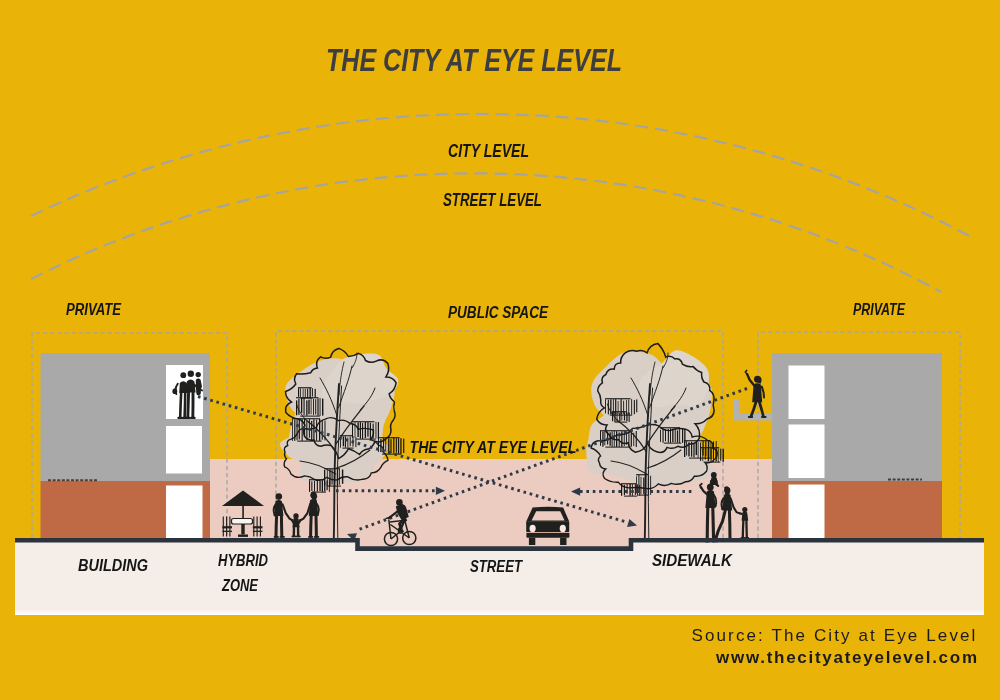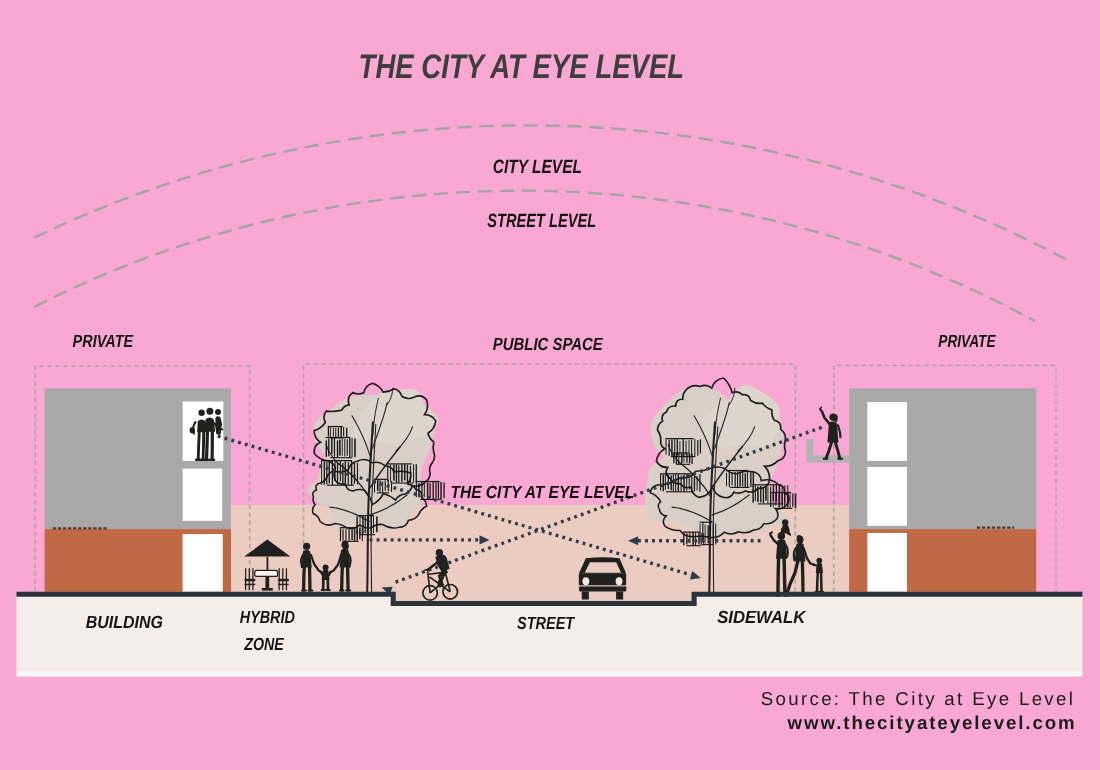--- a/index.html
+++ b/index.html
@@ -1,16 +1,16 @@
 <!DOCTYPE html>
 <html><head>
 <meta charset="utf-8">
 <style>
   html,body{margin:0;padding:0;background:#fff;}
-  .stage{position:relative;width:1000px;height:700px;background:#f9a8d4;overflow:hidden;font-family:"Liberation Sans",sans-serif;}
+  .stage{position:relative;width:1000px;height:700px;background:#eab308;overflow:hidden;font-family:"Liberation Sans",sans-serif;}
   svg text{font-family:"Liberation Sans",sans-serif;}
 </style>
 </head>
 <body>
 <div class="stage">
 <svg width="1000" height="700" viewBox="0 0 1000 700">
 <defs>
   <pattern id="vh" width="2.6" height="5" patternUnits="userSpaceOnUse">
     <rect width="1.3" height="5" fill="#161616"></rect>
   </pattern>

